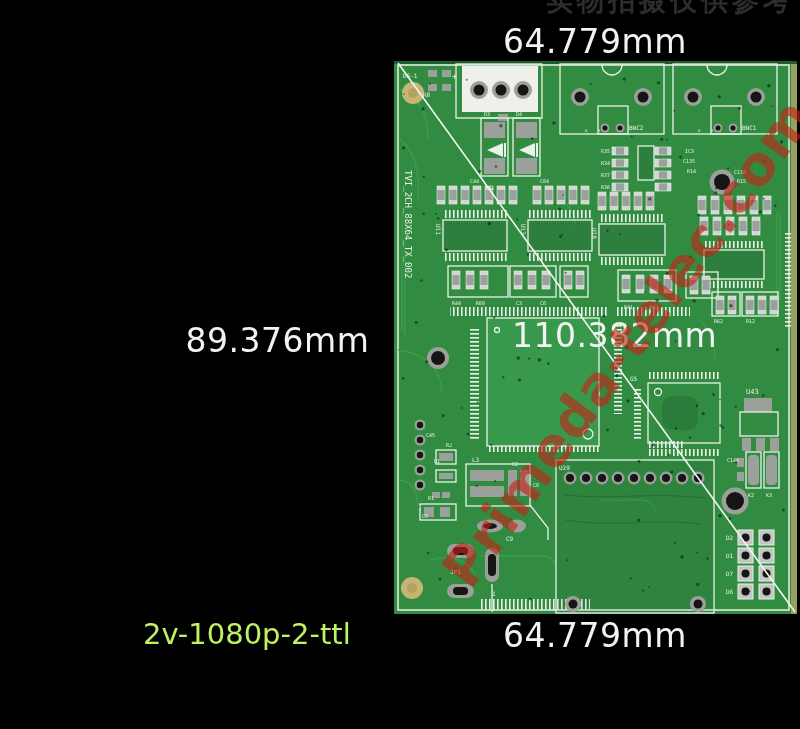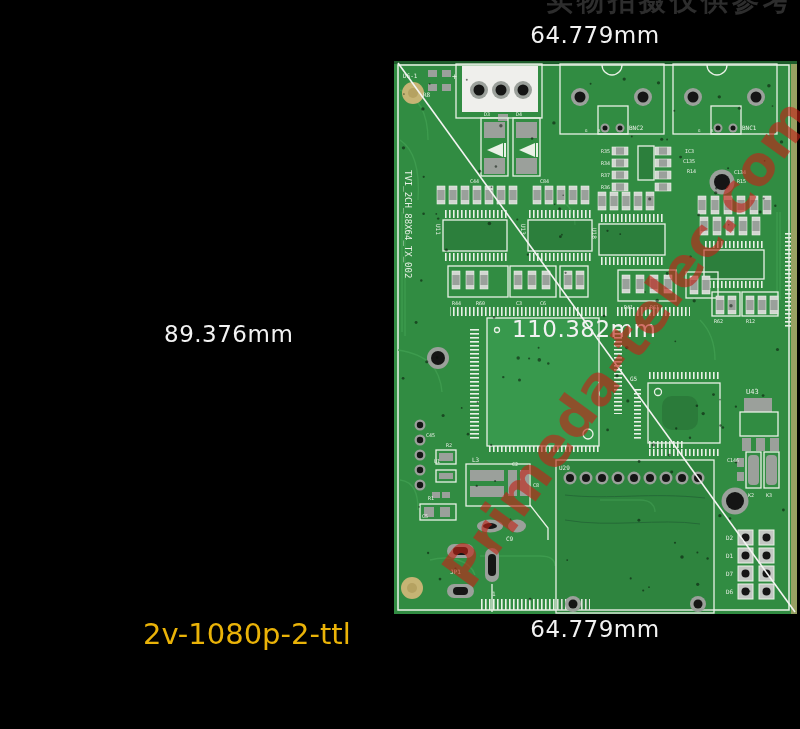--- a/index.html
+++ b/index.html
@@ -1,25 +1,25 @@
 <!DOCTYPE html>
 <html><head>
 <meta charset="utf-8">
 <style>
   html,body{margin:0;padding:0;background:#000;}
   .stage{position:relative;width:800px;height:729px;background:#000;overflow:hidden;
          font-family:"DejaVu Sans",sans-serif;}
   .stage svg{position:absolute;left:0;top:0;}
-  .dim{position:absolute;color:#f2f2f2;font-size:23px;font-family:"DejaVu Sans",sans-serif;
+  .dim{position:absolute;color:#f2f2f2;font-size:33px;font-family:"DejaVu Sans",sans-serif;
        letter-spacing:.5px;white-space:nowrap;}
   #dim-top{left:455px;top:22px;width:280px;text-align:center;}
-  #dim-left{left:164px;top:321px;width:215px;text-align:left;}
+  #dim-left{left:170px;top:321px;width:215px;text-align:center;}
   #dim-diag{left:512px;top:316px;text-align:right;}
   #dim-bottom{left:455px;top:616px;width:280px;text-align:center;}
-  #product-code{position:absolute;left:143px;top:617px;color:#eab308;font-size:29px;
+  #product-code{position:absolute;left:143px;top:617px;color:#bef264;font-size:29px;
        font-family:"DejaVu Sans",sans-serif;white-space:nowrap;}
   #header-partial{position:absolute;right:6px;top:-17px;color:#2d2d2d;font-size:27px;
        font-weight:bold;letter-spacing:4px;white-space:nowrap;
        font-family:"DejaVu Sans",sans-serif;}
   #watermark{position:absolute;left:628px;top:343px;
        transform:translate(-50%,-50%) rotate(-54deg);
        font-size:54px;font-weight:bold;color:#c22417;opacity:.62;
        letter-spacing:1px;white-space:nowrap;font-family:"DejaVu Sans",sans-serif;}
   #silkscreen text{fill:#e9f1e6;font-family:"DejaVu Sans Mono",monospace;}
   #via-dots circle{fill:rgba(5,18,8,.55);}

